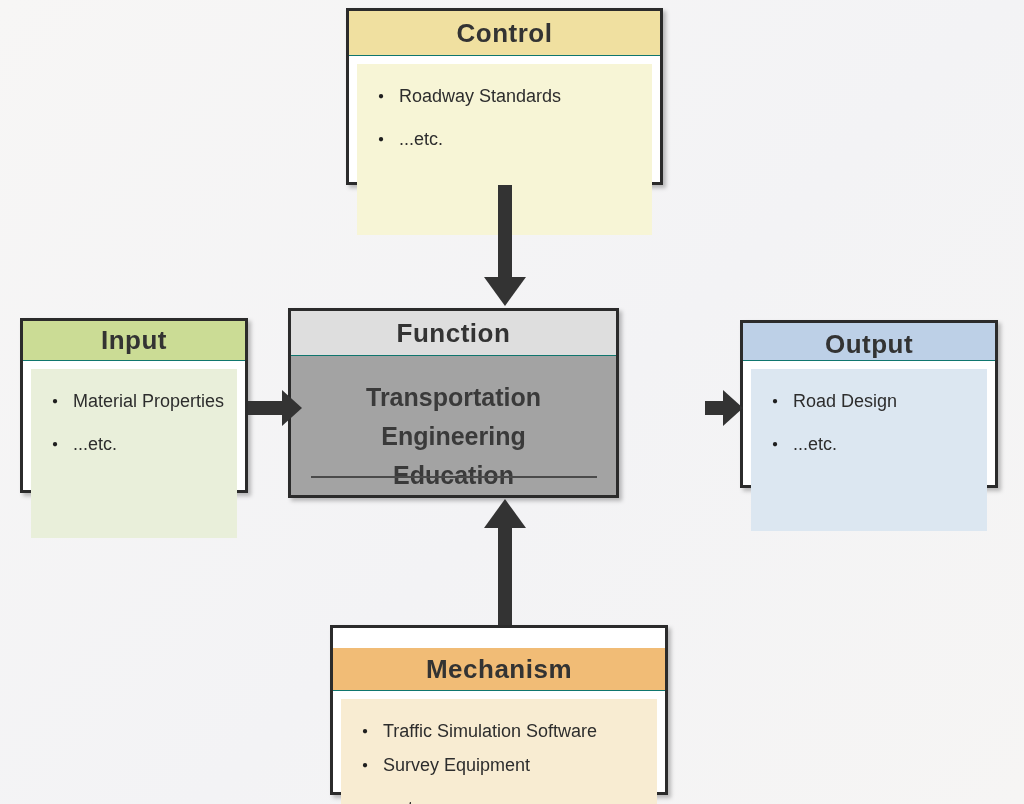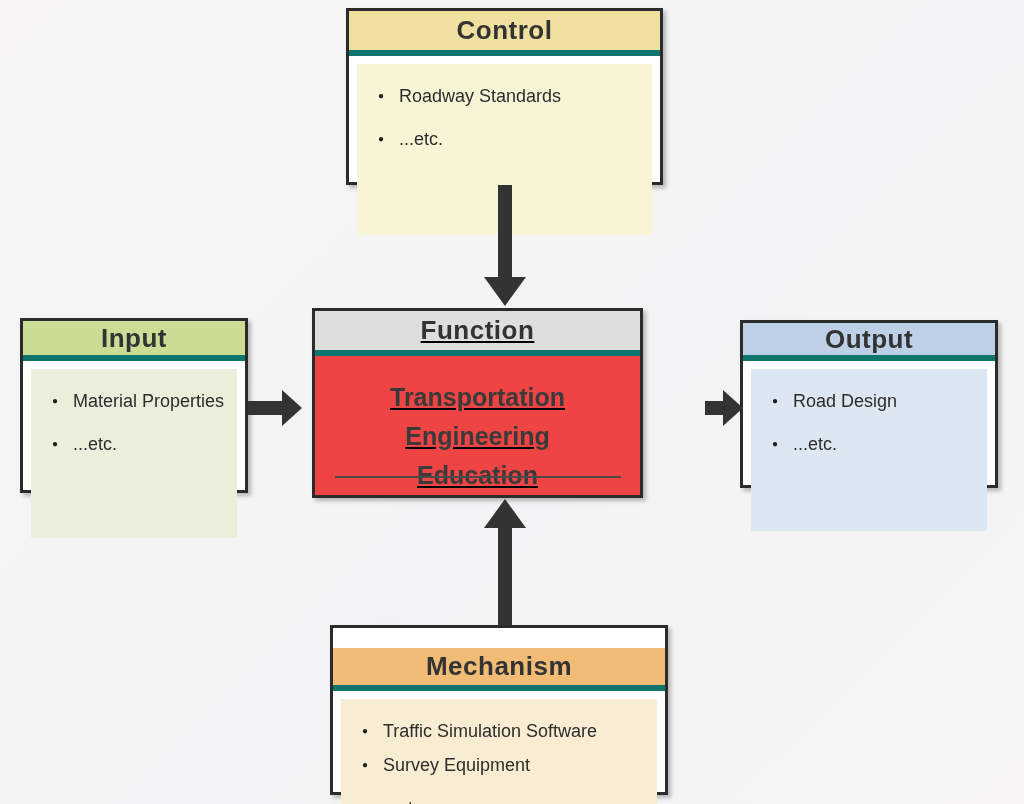--- a/index.html
+++ b/index.html
@@ -16,21 +16,21 @@
   }
   .box {
     position: absolute;
     box-sizing: border-box;
     border: 3px solid #2b2b2b;
     box-shadow: 3px 3px 4px rgba(0,0,0,0.25);
     background: #fff;
   }
   .box-header {
     box-sizing: border-box;
-    border-bottom: 6px solid #0f766e;
+    border-bottom: 1px solid #0f766e;
     display: flex;
     align-items: center;
     justify-content: center;
   }
   .box-title {
     font-weight: bold;
     font-size: 26px;
     color: #333333;
     letter-spacing: 0.5px;
   }
@@ -59,21 +59,21 @@
   }
   ul.box-body li.etc {
     margin-top: 22px;
   }
 
   
   .box.control   { left: 346px; top: 8px;   width: 317px; height: 177px; }
   .box.control   .box-header { height: 45px; }
   .box.input     { left: 20px;  top: 318px; width: 228px; height: 175px; }
   .box.input     .box-header { height: 40px; }
-  .box.function  { left: 312px; top: 308px; width: 331px; height: 190px; text-decoration: underline; }
+  .box.function  { left: 288px; top: 308px; width: 331px; height: 190px; }
   .box.function  .box-header { height: 45px; }
   .box.output    { left: 740px; top: 320px; width: 258px; height: 168px; }
   .box.output    .box-header { height: 38px; }
   .box.mechanism { left: 330px; top: 625px; width: 338px; height: 170px; }
   .box.mechanism .box-header { height: 43px; margin-top: 20px; }
 
   .fn-body {
     position: relative;
     height: 139px;
     box-sizing: border-box;
@@ -141,21 +141,21 @@
     <ul class="box-body" style="background-color: rgb(233, 239, 218);">
       <li>Material Properties</li>
       <li class="etc">...etc.</li>
     </ul>
   </div>
 
   <div class="box function">
     <div class="box-header" style="background-color: rgb(222, 222, 222);">
       <span class="box-title">Function</span>
     </div>
-    <div class="fn-body" style="background-color: #ef4444;">
+    <div class="fn-body" style="background-color: #a3a3a3;">
       <div class="fn-text">Transportation Engineering Education</div>
       <div class="fn-underline"></div>
     </div>
   </div>
 
   <div class="box output">
     <div class="box-header" style="background-color: rgb(189, 208, 231); align-items: flex-end;">
       <span class="box-title">Output</span>
     </div>
     <ul class="box-body" style="background-color: rgb(220, 231, 241);">

